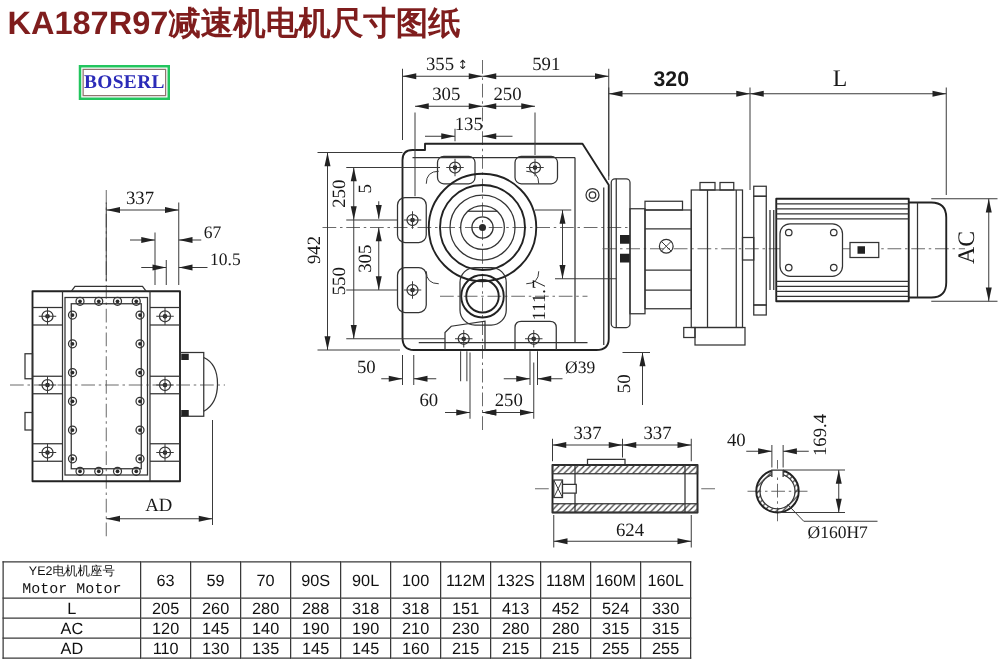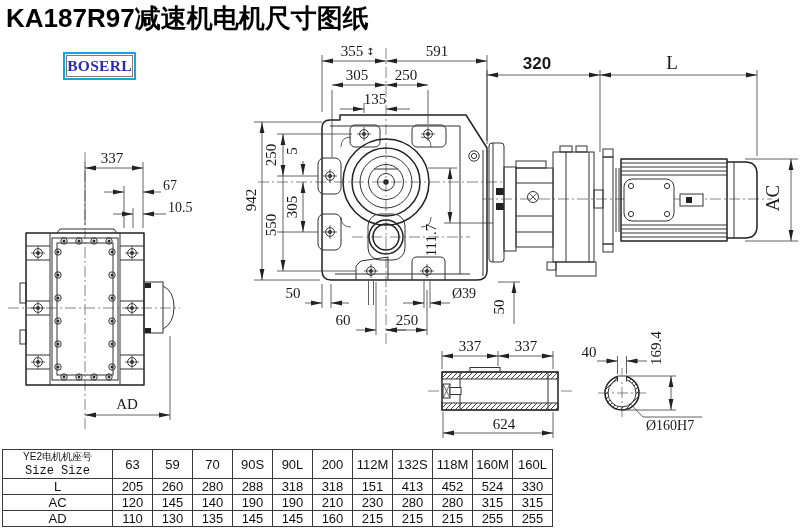--- a/index.html
+++ b/index.html
@@ -1,18 +1,18 @@
 <!DOCTYPE html>
 <html><head>
 <meta charset="utf-8">
 <style>
   html,body{margin:0;padding:0;width:800px;height:528px;background:#fff;overflow:hidden}
   #page{position:relative;width:800px;height:528px;font-family:"Liberation Sans",sans-serif}
-  #title{position:absolute;left:6px;top:1px;font-size:26px;font-weight:bold;color:#000000;letter-spacing:0px;white-space:nowrap}
-  #logo{position:absolute;left:63px;top:52px;width:73px;height:28px;border:2px solid #0ea5e9;box-sizing:border-box;display:flex;align-items:center;justify-content:center}
+  #title{position:absolute;left:6px;top:1px;font-size:26px;font-weight:bold;color:#7f1d1d;letter-spacing:0px;white-space:nowrap}
+  #logo{position:absolute;left:63px;top:52px;width:73px;height:28px;border:2px solid #22c55e;box-sizing:border-box;display:flex;align-items:center;justify-content:center}
   #logo .inner{border:1px solid #907470;width:65px;height:20px;display:flex;align-items:center;justify-content:center}
   #logo .txt{font-family:"Liberation Serif",serif;font-weight:bold;font-size:15.5px;color:#2b2bb8;letter-spacing:0.3px}
   svg{position:absolute;left:0;top:0}
   .o{stroke:#222;stroke-width:1.5;fill:none;stroke-linejoin:round}
   .m{stroke:#333;stroke-width:1;fill:none}
   .t{stroke:#3a3a3a;stroke-width:0.8;fill:none}
   .c{stroke:#555;stroke-width:0.7;fill:none;stroke-dasharray:11 3 2 3}
   .dot{fill:#2b2b2b;stroke:none}
   .blk{fill:#222;stroke:none}
   .wh{fill:#fff}
@@ -361,28 +361,28 @@
         <col style="width:40px">
         <col style="width:40px">
         <col style="width:40px">
         <col style="width:40px">
         <col style="width:40px">
     </colgroup>
     <tbody>
         <tr>
       <td class="hd">
         <div class="h1">YE2电机机座号</div>
-        <div class="h2">Size Size</div>
+        <div class="h2">Motor Motor</div>
       </td>
       <td class="hd">63</td>
       <td class="hd">59</td>
       <td class="hd">70</td>
       <td class="hd">90S</td>
       <td class="hd">90L</td>
-      <td class="hd">200</td>
+      <td class="hd">100</td>
       <td class="hd">112M</td>
       <td class="hd">132S</td>
       <td class="hd">118M</td>
       <td class="hd">160M</td>
       <td class="hd">160L</td>
     </tr>
     <tr>
       <td>L</td>
       <td>205</td>
       <td>260</td>

